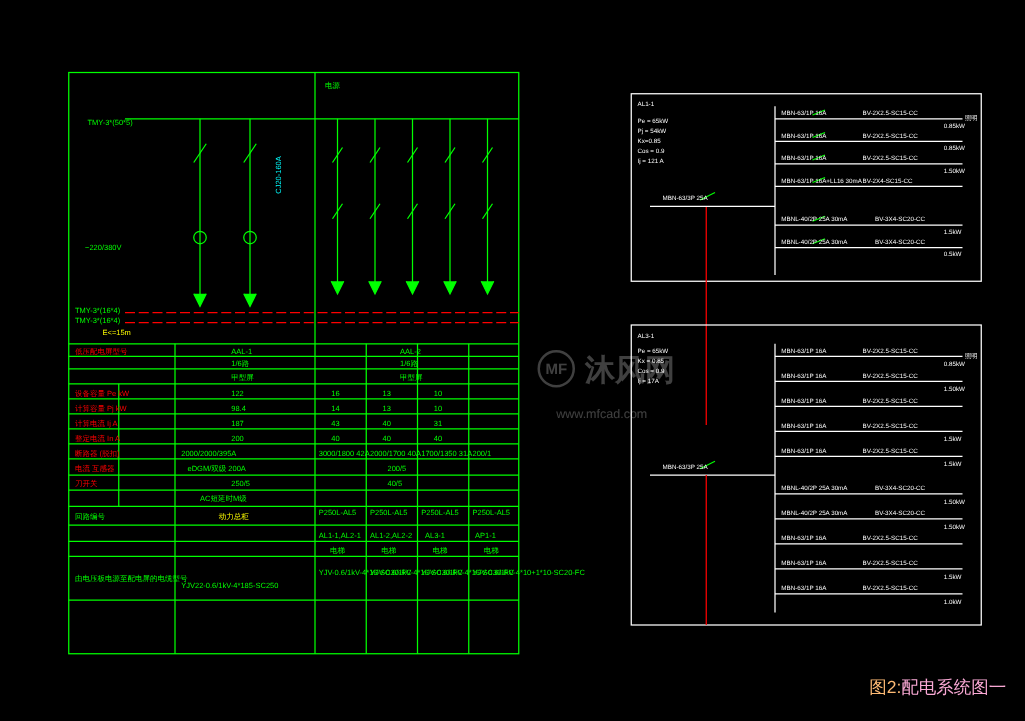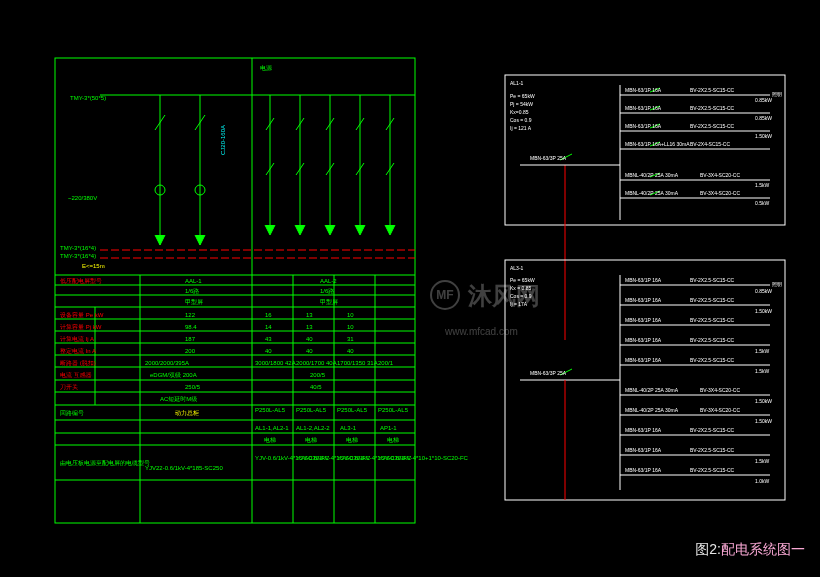--- a/index.html
+++ b/index.html
@@ -10,21 +10,21 @@
 .w{stroke:#fff;fill:none}
 .tg{fill:#0f0;font-size:6px}
 .tw{fill:#fff;font-size:5px}
 .tr{fill:#f00;font-size:6px}
 .tc{fill:#0ff;font-size:6px}
 .ty{fill:#ff0;font-size:6px}
 .wm{position:absolute;left:430px;top:280px;color:rgba(255,255,255,0.25);font-size:24px;font-weight:bold;display:flex;gap:8px}
 .wm-icon{width:30px;height:30px;border:2px solid rgba(255,255,255,0.25);border-radius:50%;display:flex;align-items:center;justify-content:center;font-size:12px}
 .wm-sub{position:absolute;left:445px;top:326px;color:rgba(255,255,255,0.25);font-size:10px}
 .caption{position:absolute;right:15px;bottom:18px;font-size:14px}
-.caption .n{color:#e5e5e5}
+.caption .n{color:#fdba74}
 .caption .t{color:#f9a8d4}
 </style>
 </head>
 <body>
 
 <svg class="cad" width="820" height="577">
 
   <rect x="55" y="58" width="360" height="465" class="g"></rect>
   <line x1="252" y1="58" x2="252" y2="523" class="g"></line>
   <line x1="55" y1="275" x2="415" y2="275" class="g"></line>

